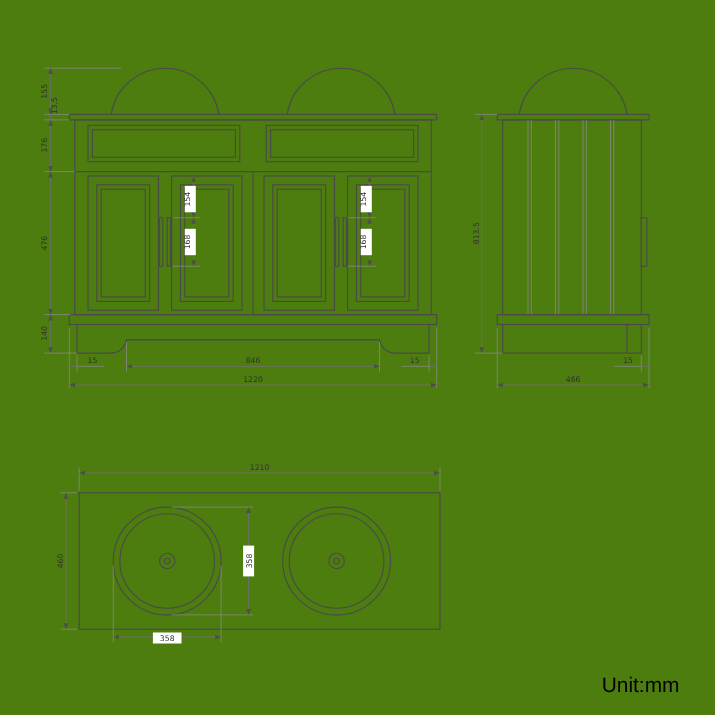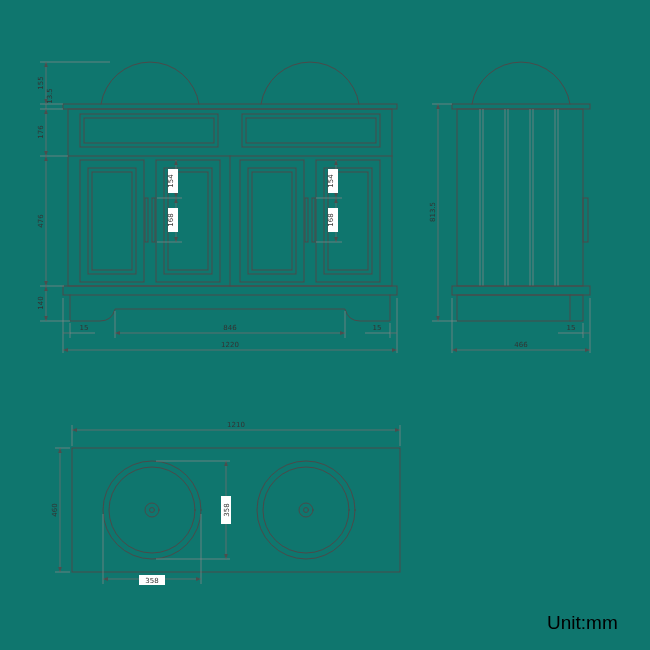--- a/index.html
+++ b/index.html
@@ -1,16 +1,16 @@
 <!DOCTYPE html>
 <html><head>
 <meta charset="utf-8">
 <style>
   html,body{margin:0;padding:0;background:#fff;}
-  .stage{width:650px;height:650px;background:#0f766e;position:relative;overflow:hidden;}
+  .stage{width:650px;height:650px;background:#4d7c0f;position:relative;overflow:hidden;}
   svg{display:block;}
   .ln{stroke:#4a4a4a;stroke-width:1;fill:none;stroke-linecap:square;}
   .dim{stroke:#6f6f6f;stroke-width:0.8;fill:none;}
   .ext{stroke:#8a8a8a;stroke-width:0.7;fill:none;}
   .dimtxt{font-family:"DejaVu Sans",sans-serif;font-size:7px;fill:#333;}
   .unit{font-family:"Liberation Sans",sans-serif;font-size:19px;fill:#000;}
   .mask{fill:#ffffff;stroke:none;}
 </style>
 </head>
 <body>

